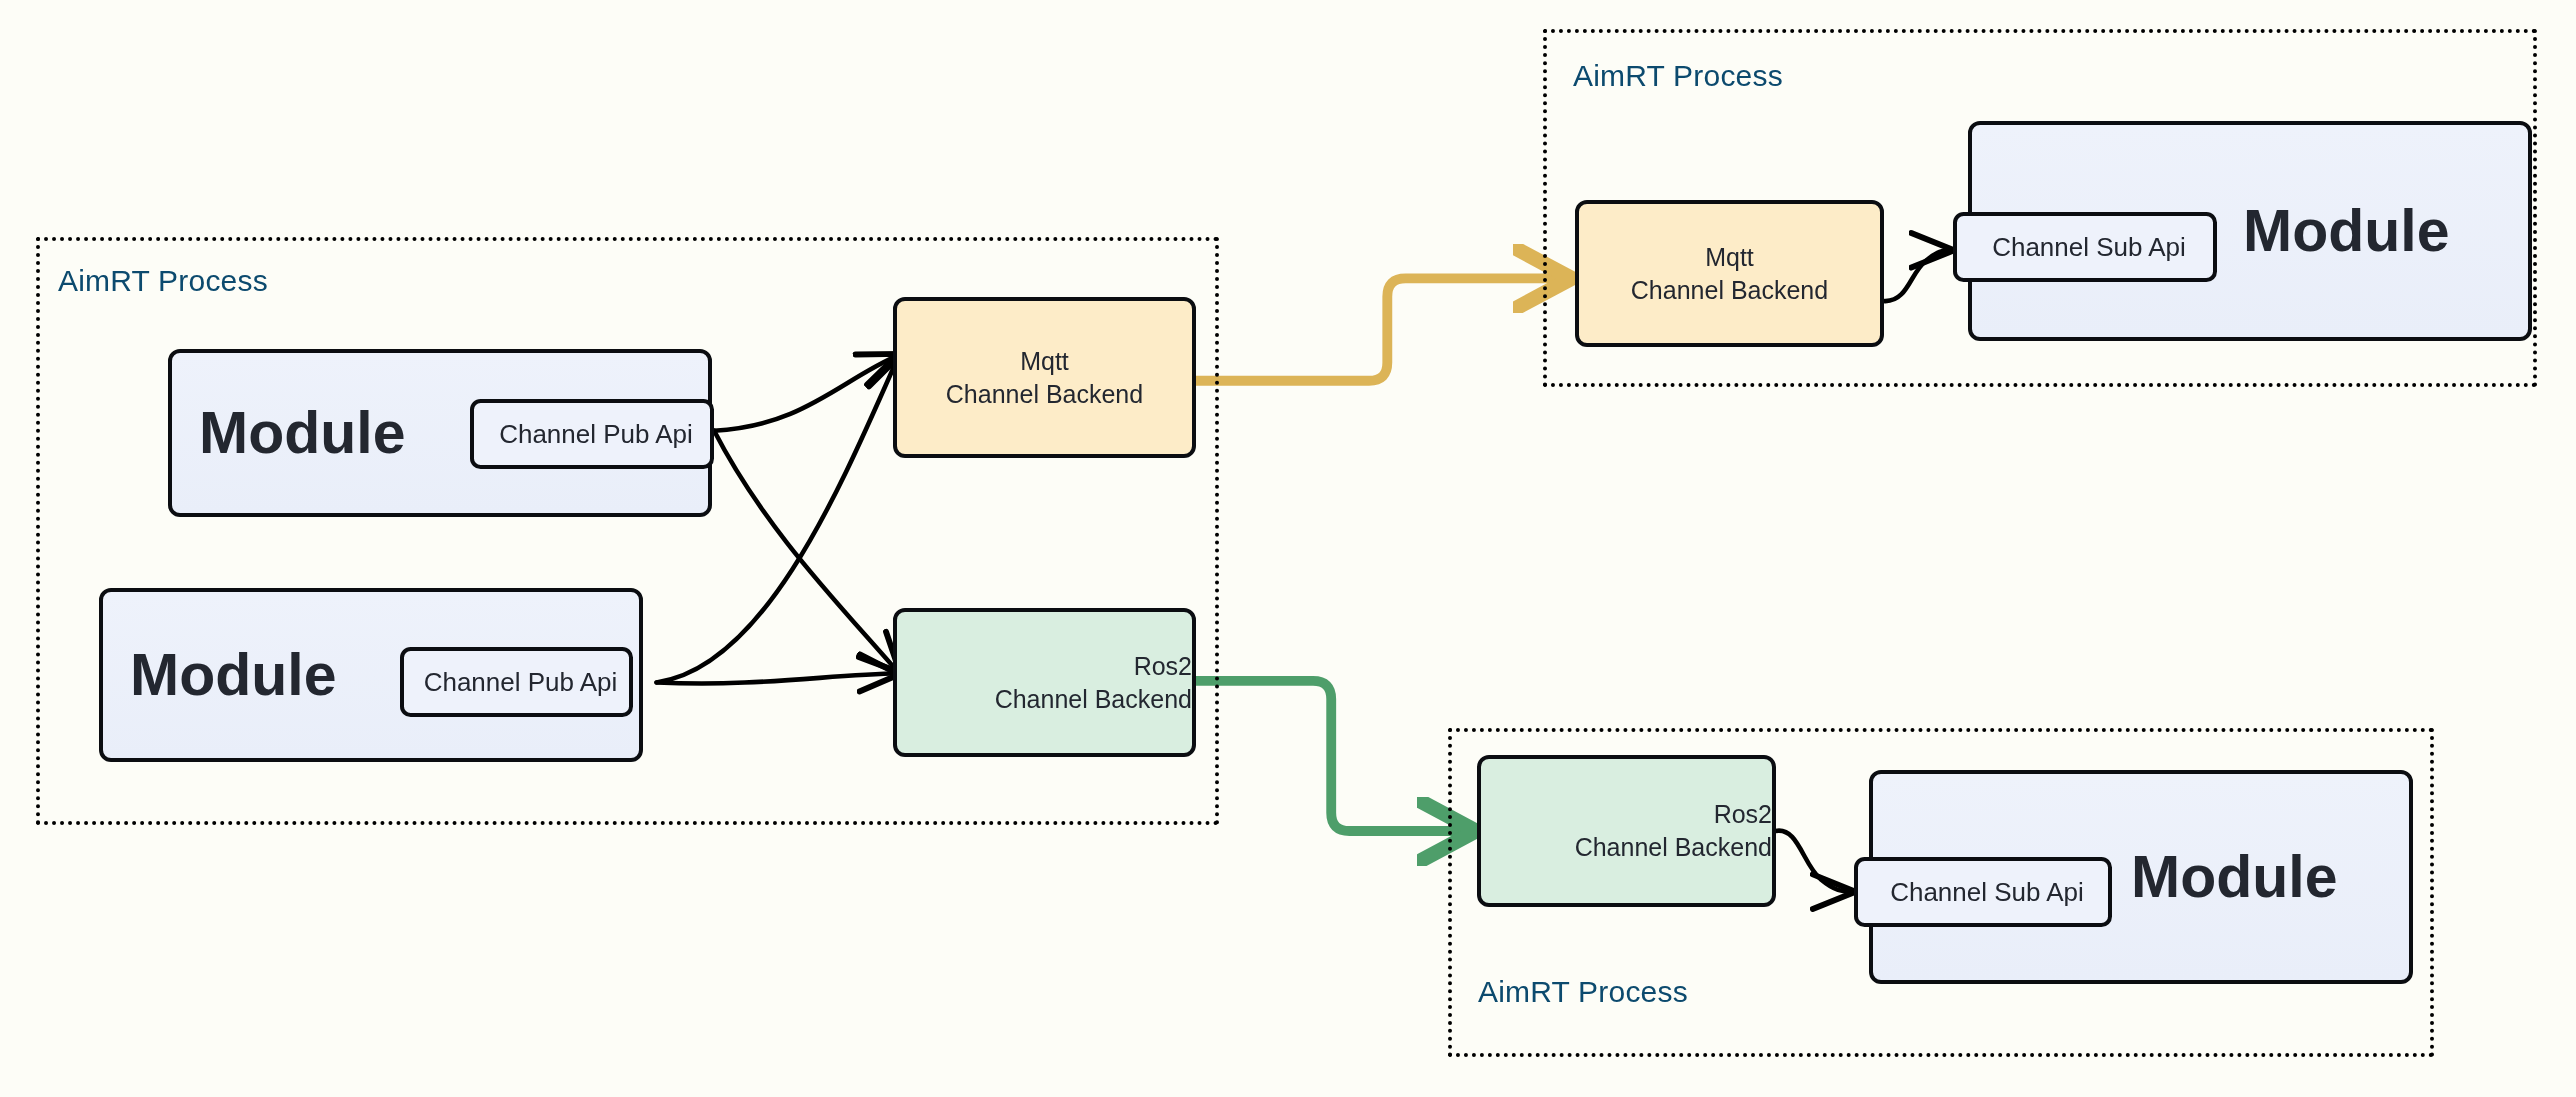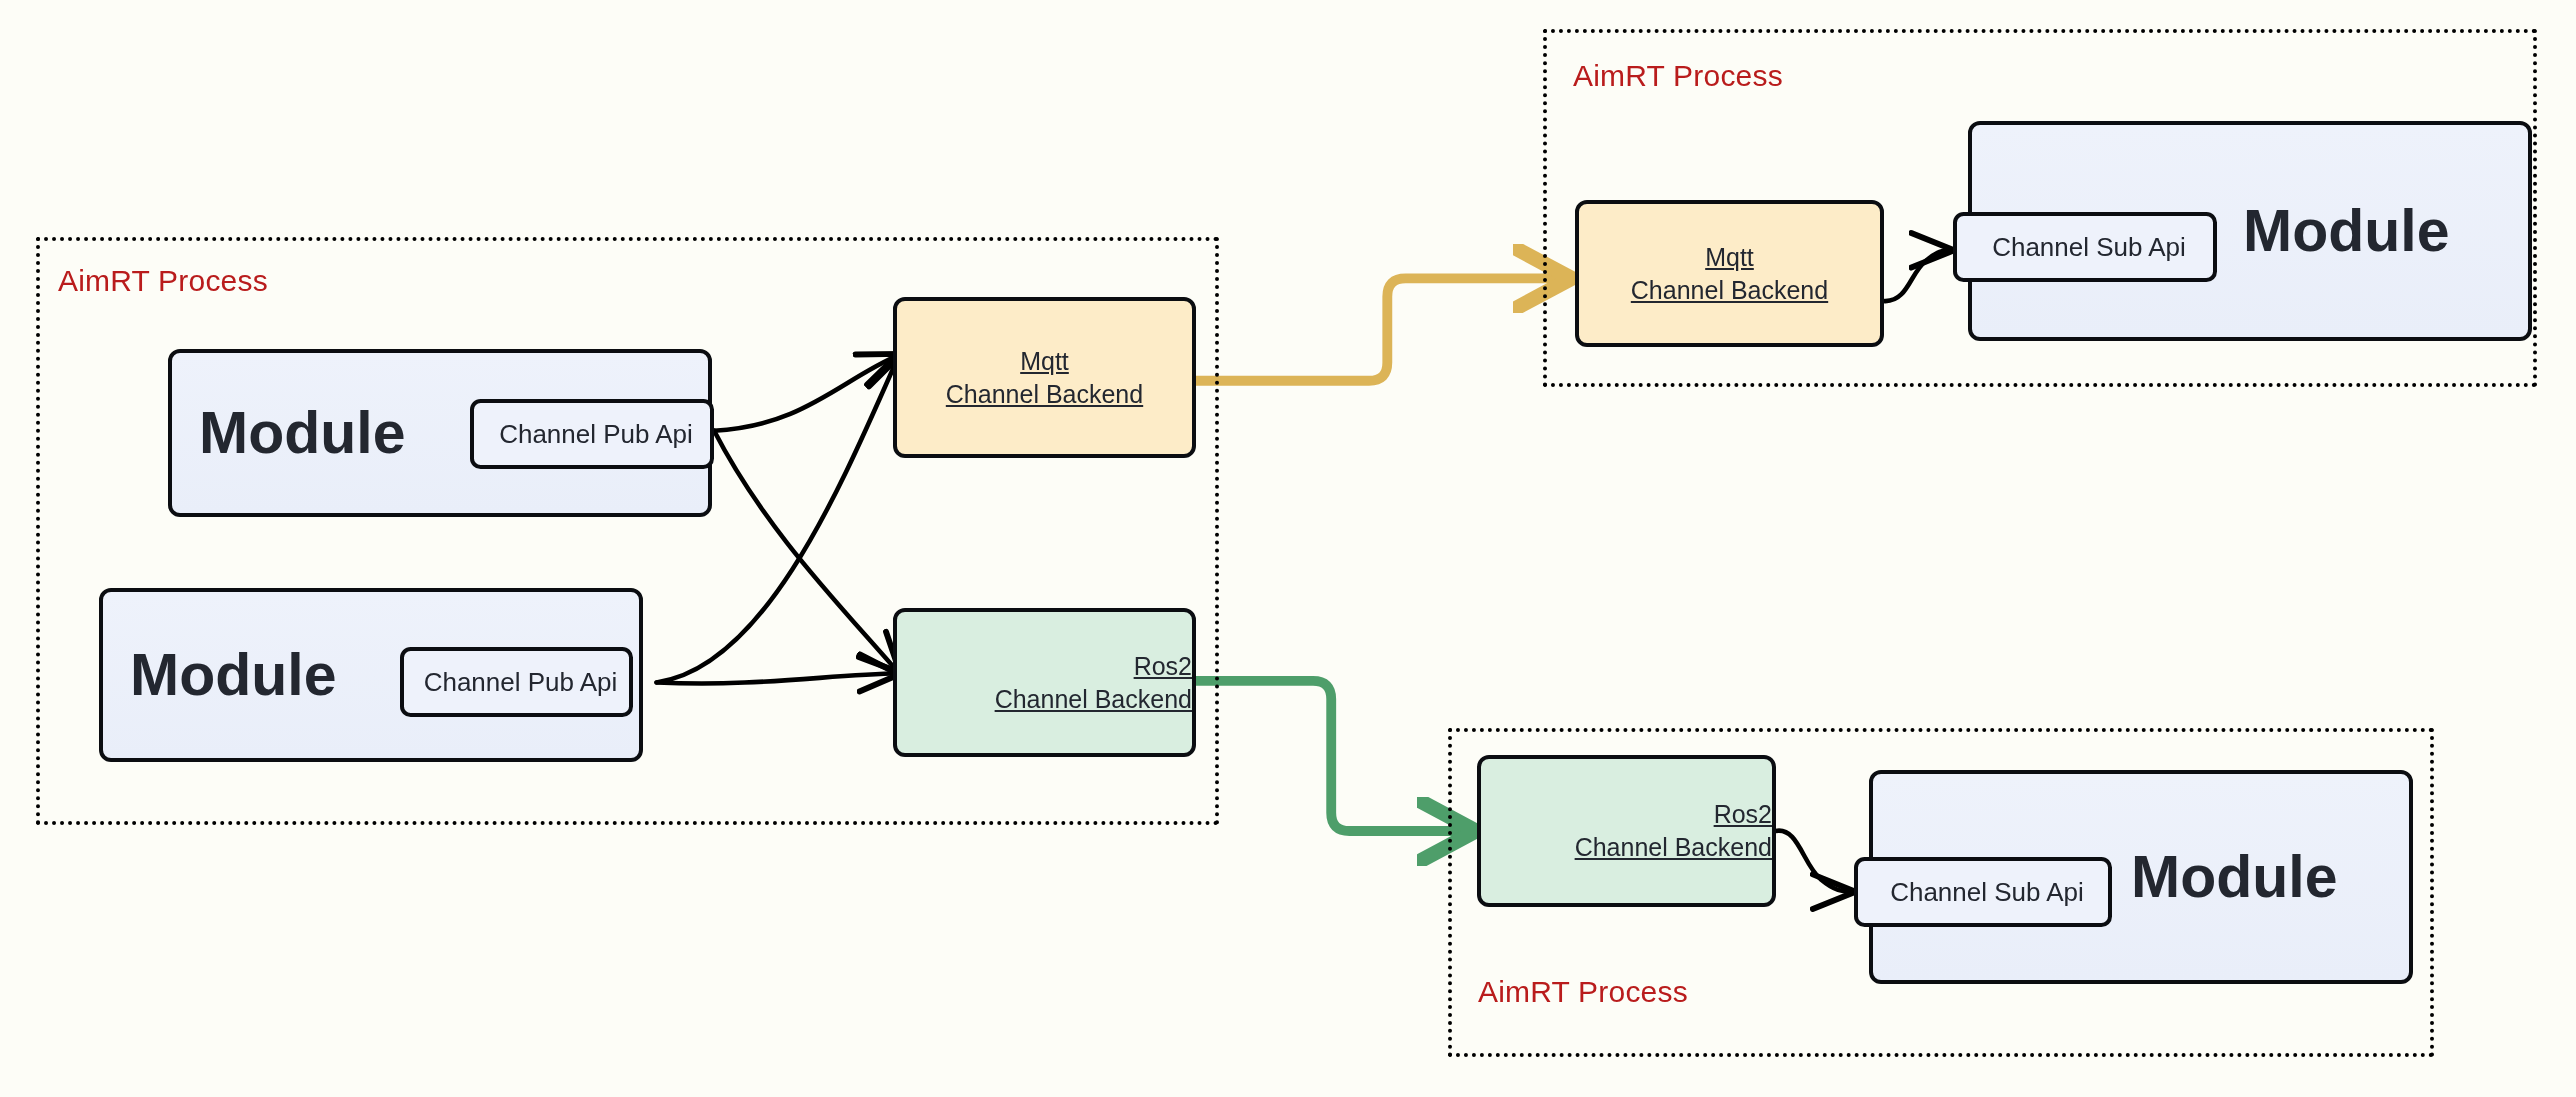--- a/index.html
+++ b/index.html
@@ -27,21 +27,21 @@
   .process {
     position: absolute;
     border: 4.5px dotted #000000;
     border-radius: 1.5px;
     box-sizing: border-box;
     background: transparent;
   }
   .process-label {
     position: absolute;
     font-size: 30px;
-    color: #b91c1c;
+    color: #0c4a6e;
     white-space: nowrap;
     letter-spacing: 0.2px;
   }
 
   
   .node {
     position: absolute;
     box-sizing: border-box;
     border: 4.5px solid #0b0d11;
     border-radius: 12px;
@@ -77,21 +77,21 @@
     padding-left: 8px;
   }
   .backend {
     flex-direction: column;
     line-height: 1.32;
     font-size: 25px;
     color: #232730;
   }
   .backend.mqtt  { background: #fdecc8; }
   .backend.ros2  { background: #d9eee0; align-items: flex-end; }
-  .backend span { display: block; white-space: nowrap; text-decoration: underline; }
+  .backend span { display: block; white-space: nowrap; }
 </style>
 </head>
 <body>
 
 <div id="canvas">
 
   <svg id="edges" viewBox="0 0 3398 1448" xmlns="http://www.w3.org/2000/svg">
     <defs>
       <marker id="ah-black" markerWidth="12" markerHeight="12" refX="9.4" refY="5" orient="auto" markerUnits="strokeWidth">
         <path d="M0.6,1.2 L10,5 L0.6,8.8" fill="none" stroke="#000" stroke-width="1.3" stroke-linecap="round" stroke-linejoin="round"></path>

